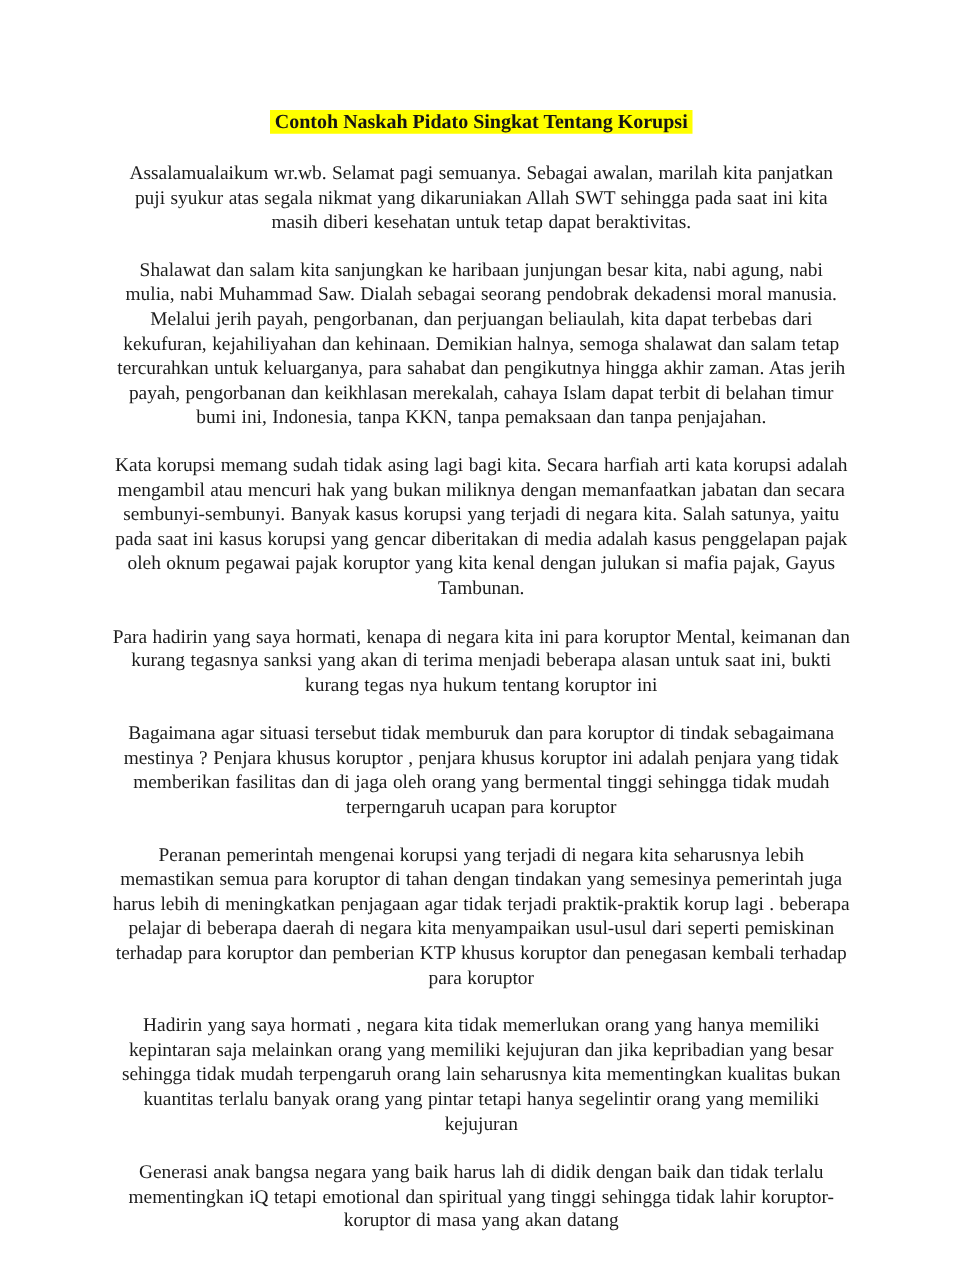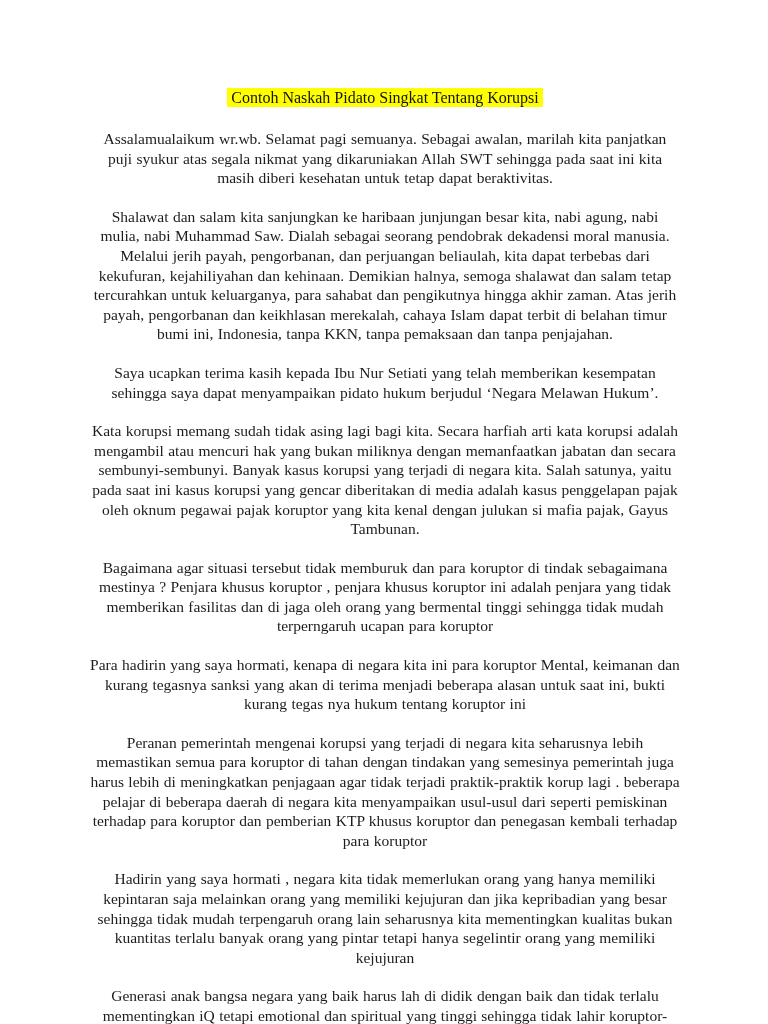--- a/index.html
+++ b/index.html
@@ -22,21 +22,21 @@
     background: #ffffff;
     font-family: "Liberation Serif", "DejaVu Serif", serif;
     font-size: 15.5px;
     line-height: 19.6px;
     color: #1c1c1c;
   }
   .title-row {
     text-align: center;
     margin: 0 0 21px 0;
     font-size: 16px;
-    font-weight: normal;
+    font-weight: bold;
     line-height: 20px;
   }
   .highlight {
     background: #ffff00;
     padding: 1px 4px;
     color: #141414;
   }
   .para {
     margin: 0 0 19px 0;
     text-align: center;
@@ -46,21 +46,20 @@
 </head>
 <body>
 
 <div class="canvas">
   <div class="page">
     <div class="title-row">
       <span class="highlight">Contoh Naskah Pidato Singkat Tentang Korupsi</span>
     </div>
     <p class="para">Assalamualaikum wr.wb. Selamat pagi semuanya. Sebagai awalan, marilah kita panjatkan puji syukur atas segala nikmat yang dikaruniakan Allah SWT sehingga pada saat ini kita masih diberi kesehatan untuk tetap dapat beraktivitas.</p>
     <p class="para">Shalawat dan salam kita sanjungkan ke haribaan junjungan besar kita, nabi agung, nabi mulia, nabi Muhammad Saw. Dialah sebagai seorang pendobrak dekadensi moral manusia. Melalui jerih payah, pengorbanan, dan perjuangan beliaulah, kita dapat terbebas dari kekufuran, kejahiliyahan dan kehinaan. Demikian halnya, semoga shalawat dan salam tetap tercurahkan untuk keluarganya, para sahabat dan pengikutnya hingga akhir zaman. Atas jerih payah, pengorbanan dan keikhlasan merekalah, cahaya Islam dapat terbit di belahan timur bumi ini, Indonesia, tanpa KKN, tanpa pemaksaan dan tanpa penjajahan.</p>
-    <p class="para">Saya ucapkan terima kasih kepada Ibu Nur Setiati yang telah memberikan kesempatan sehingga saya dapat menyampaikan pidato hukum berjudul ‘Negara Melawan Hukum’.</p>
     <p class="para">Kata korupsi memang sudah tidak asing lagi bagi kita. Secara harfiah arti kata korupsi adalah mengambil atau mencuri hak yang bukan miliknya dengan memanfaatkan jabatan dan secara sembunyi-sembunyi. Banyak kasus korupsi yang terjadi di negara kita. Salah satunya, yaitu pada saat ini kasus korupsi yang gencar diberitakan di media adalah kasus penggelapan pajak oleh oknum pegawai pajak koruptor yang kita kenal dengan julukan si mafia pajak, Gayus Tambunan.</p>
+    <p class="para">Para hadirin yang saya hormati, kenapa di negara kita ini para koruptor Mental, keimanan dan kurang tegasnya sanksi yang akan di terima menjadi beberapa alasan untuk saat ini, bukti kurang tegas nya hukum tentang koruptor ini</p>
     <p class="para">Bagaimana agar situasi tersebut tidak memburuk dan para koruptor di tindak sebagaimana mestinya ? Penjara khusus koruptor , penjara khusus koruptor ini adalah penjara yang tidak memberikan fasilitas dan di jaga oleh orang yang bermental tinggi sehingga tidak mudah terperngaruh ucapan para koruptor</p>
-    <p class="para">Para hadirin yang saya hormati, kenapa di negara kita ini para koruptor Mental, keimanan dan kurang tegasnya sanksi yang akan di terima menjadi beberapa alasan untuk saat ini, bukti kurang tegas nya hukum tentang koruptor ini</p>
     <p class="para">Peranan pemerintah mengenai korupsi yang terjadi di negara kita seharusnya lebih memastikan semua para koruptor di tahan dengan tindakan yang semesinya pemerintah juga harus lebih di meningkatkan penjagaan agar tidak terjadi praktik-praktik korup lagi . beberapa pelajar di beberapa daerah di negara kita menyampaikan usul-usul dari seperti pemiskinan terhadap para koruptor dan pemberian KTP khusus koruptor dan penegasan kembali terhadap para koruptor</p>
     <p class="para">Hadirin yang saya hormati , negara kita tidak memerlukan orang yang hanya memiliki kepintaran saja melainkan orang yang memiliki kejujuran dan jika kepribadian yang besar sehingga tidak mudah terpengaruh orang lain seharusnya kita mementingkan kualitas bukan kuantitas terlalu banyak orang yang pintar tetapi hanya segelintir orang yang memiliki kejujuran</p>
     <p class="para">Generasi anak bangsa negara yang baik harus lah di didik dengan baik dan tidak terlalu mementingkan iQ tetapi emotional dan spiritual yang tinggi sehingga tidak lahir koruptor-koruptor di masa yang akan datang</p>
   </div>
 </div>
 
 </body></html>

